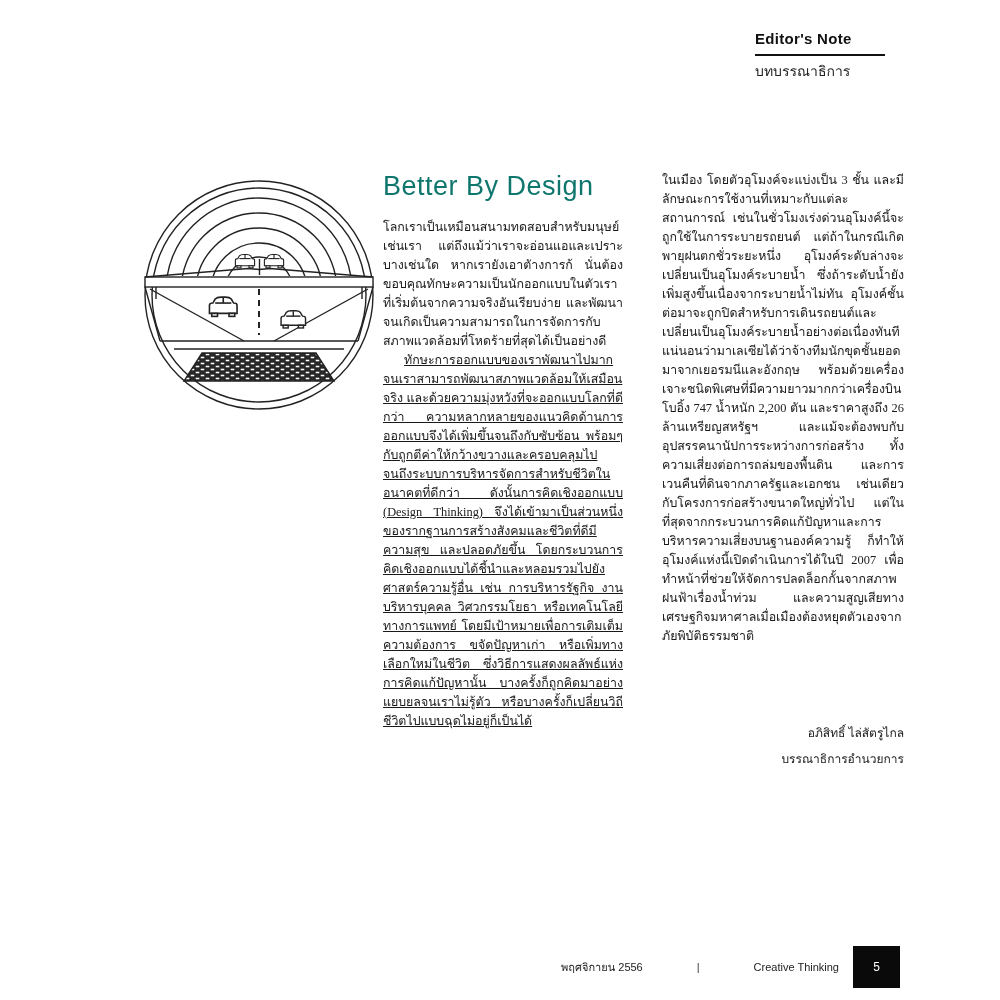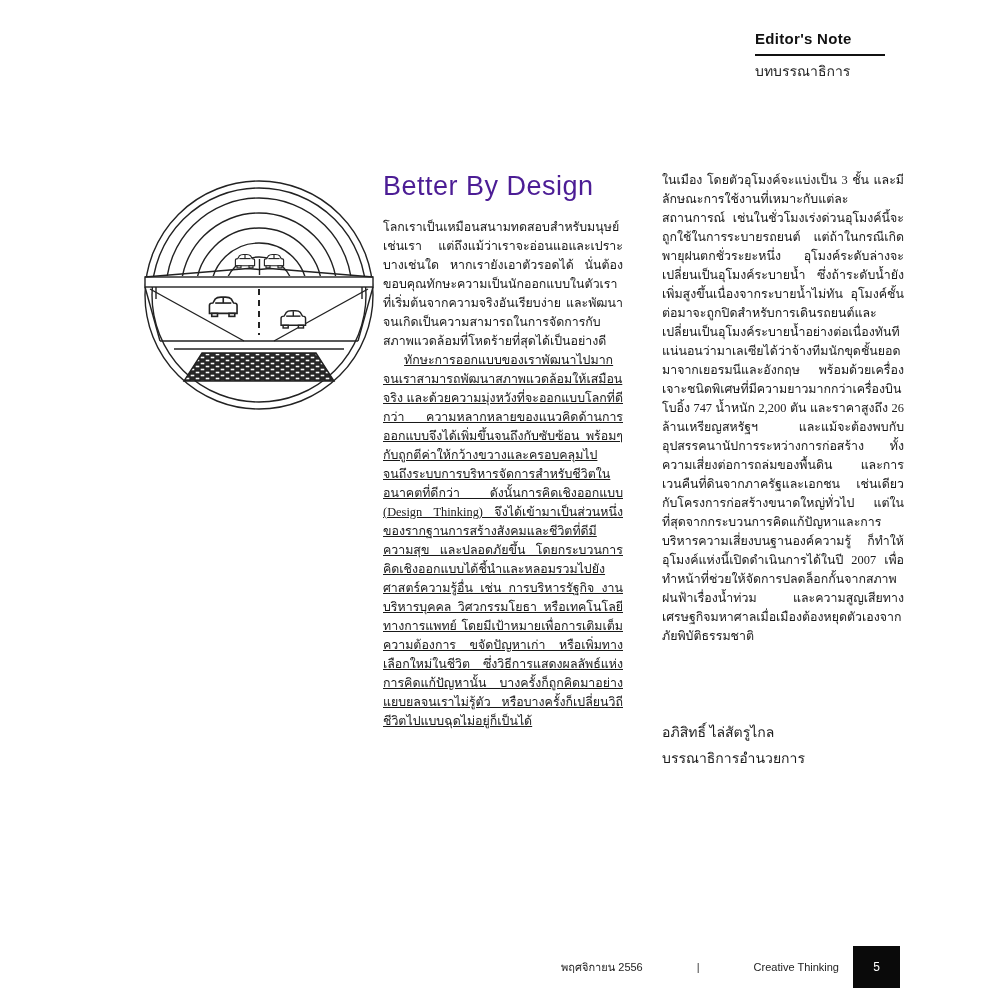--- a/index.html
+++ b/index.html
@@ -21,26 +21,26 @@
   }
   
   .illus{position:absolute;left:140px;top:179px;width:238px;height:232px;}
   .illus svg{width:100%;height:100%;}
   
   .col{position:absolute;font-size:12.4px;line-height:19px;text-align:justify;color:#191919;}
   .col-left{left:383px;top:172px;width:240px;}
   .col-right{left:662px;top:171px;width:242px;}
   .art-title{
     font-family:"Liberation Sans","DejaVu Sans",sans-serif;
-    font-weight:500;font-size:27px;letter-spacing:.5px;color:#4c1d95;
+    font-weight:500;font-size:27px;letter-spacing:.5px;color:#0f766e;
     margin:0 0 16px 0;line-height:1.1;
   }
   .col p{margin:0;}
   .col p.indent{text-indent:1.7em;text-decoration:underline;}
-  .signature{margin-top:74px;line-height:26px;font-size:14px;}
+  .signature{margin-top:74px;text-align:right;line-height:26px;font-size:12px;}
   
   .footer{
     position:absolute;top:946px;left:0;width:900px;height:42px;
     display:flex;justify-content:flex-end;align-items:center;gap:14px;
     font-family:"Liberation Sans","DejaVu Sans",sans-serif;
   }
   .footer .ftext{font-size:11px;color:#222;display:flex;align-items:center;gap:45px;}
   .footer .fsep{margin:0 9px;color:#333;}
   .page-badge{
     width:47px;height:42px;background:#0a0a0a;color:#ffffff;
@@ -107,21 +107,21 @@
       <use href="#car" transform="translate(138,130) scale(1.02)"></use>
       <line x1="20" y1="162" x2="218" y2="162"></line>
       <line x1="34" y1="170" x2="204" y2="170"></line>
 
       <path d="M62,174 L176,174 L194,202 L44,202 Z" fill="url(#weave)"></path>
     </svg>
   </div>
 
   <div class="col col-left">
     <h1 class="art-title">Better By Design</h1>
-    <p>โลกเราเป็นเหมือนสนามทดสอบสำหรับมนุษย์เช่นเรา แต่ถึงแม้ว่าเราจะอ่อนแอและเปราะบางเช่นใด หากเรายังเอาตัวรอดได้ นั่นต้องขอบคุณทักษะความเป็นนักออกแบบในตัวเรา ที่เริ่มต้นจากความจริงอันเรียบง่าย และพัฒนาจนเกิดเป็นความสามารถในการจัดการกับสภาพแวดล้อมที่โหดร้ายที่สุดได้เป็นอย่างดี</p>
+    <p>โลกเราเป็นเหมือนสนามทดสอบสำหรับมนุษย์เช่นเรา แต่ถึงแม้ว่าเราจะอ่อนแอและเปราะบางเช่นใด หากเรายังเอาตัางการก้ นั่นต้องขอบคุณทักษะความเป็นนักออกแบบในตัวเรา ที่เริ่มต้นจากความจริงอันเรียบง่าย และพัฒนาจนเกิดเป็นความสามารถในการจัดการกับสภาพแวดล้อมที่โหดร้ายที่สุดได้เป็นอย่างดี</p>
     <p class="indent">ทักษะการออกแบบของเราพัฒนาไปมาก จนเราสามารถพัฒนาสภาพแวดล้อมให้เสมือนจริง และด้วยความมุ่งหวังที่จะออกแบบโลกที่ดีกว่า ความหลากหลายของแนวคิดด้านการออกแบบจึงได้เพิ่มขึ้นจนถึงกับซับซ้อน พร้อมๆ กับถูกตีค่าให้กว้างขวางและครอบคลุมไปจนถึงระบบการบริหารจัดการสำหรับชีวิตในอนาคตที่ดีกว่า ดังนั้นการคิดเชิงออกแบบ (Design Thinking) จึงได้เข้ามาเป็นส่วนหนึ่งของรากฐานการสร้างสังคมและชีวิตที่ดีมีความสุข และปลอดภัยขึ้น โดยกระบวนการคิดเชิงออกแบบได้ชี้นำและหลอมรวมไปยังศาสตร์ความรู้อื่น เช่น การบริหารรัฐกิจ งานบริหารบุคคล วิศวกรรมโยธา หรือเทคโนโลยีทางการแพทย์ โดยมีเป้าหมายเพื่อการเติมเต็มความต้องการ ขจัดปัญหาเก่า หรือเพิ่มทางเลือกใหม่ในชีวิต ซึ่งวิธีการแสดงผลลัพธ์แห่งการคิดแก้ปัญหานั้น บางครั้งก็ถูกคิดมาอย่างแยบยลจนเราไม่รู้ตัว หรือบางครั้งก็เปลี่ยนวิถีชีวิตไปแบบฉุดไม่อยู่ก็เป็นได้</p>
   </div>
 
   <div class="col col-right">
     <p>ในเมือง โดยตัวอุโมงค์จะแบ่งเป็น 3 ชั้น และมีลักษณะการใช้งานที่เหมาะกับแต่ละสถานการณ์ เช่นในชั่วโมงเร่งด่วนอุโมงค์นี้จะถูกใช้ในการระบายรถยนต์ แต่ถ้าในกรณีเกิดพายุฝนตกชั่วระยะหนึ่ง อุโมงค์ระดับล่างจะเปลี่ยนเป็นอุโมงค์ระบายน้ำ ซึ่งถ้าระดับน้ำยังเพิ่มสูงขึ้นเนื่องจากระบายน้ำไม่ทัน อุโมงค์ชั้นต่อมาจะถูกปิดสำหรับการเดินรถยนต์และเปลี่ยนเป็นอุโมงค์ระบายน้ำอย่างต่อเนื่องทันที แน่นอนว่ามาเลเซียได้ว่าจ้างทีมนักขุดชั้นยอดมาจากเยอรมนีและอังกฤษ พร้อมด้วยเครื่องเจาะชนิดพิเศษที่มีความยาวมากกว่าเครื่องบินโบอิ้ง 747 น้ำหนัก 2,200 ตัน และราคาสูงถึง 26 ล้านเหรียญสหรัฐฯ และแม้จะต้องพบกับอุปสรรคนานัปการระหว่างการก่อสร้าง ทั้งความเสี่ยงต่อการถล่มของพื้นดิน และการเวนคืนที่ดินจากภาครัฐและเอกชน เช่นเดียวกับโครงการก่อสร้างขนาดใหญ่ทั่วไป แต่ในที่สุดจากกระบวนการคิดแก้ปัญหาและการบริหารความเสี่ยงบนฐานองค์ความรู้ ก็ทำให้อุโมงค์แห่งนี้เปิดดำเนินการได้ในปี 2007 เพื่อทำหน้าที่ช่วยให้จัดการปลดล็อกกั้นจากสภาพฝนฟ้าเรื่องน้ำท่วม และความสูญเสียทางเศรษฐกิจมหาศาลเมื่อเมืองต้องหยุดตัวเองจากภัยพิบัติธรรมชาติ</p>
     <div class="signature">
       <div>อภิสิทธิ์ ไล่สัตรูไกล</div>
       <div>บรรณาธิการอำนวยการ</div>
     </div>
   </div>

